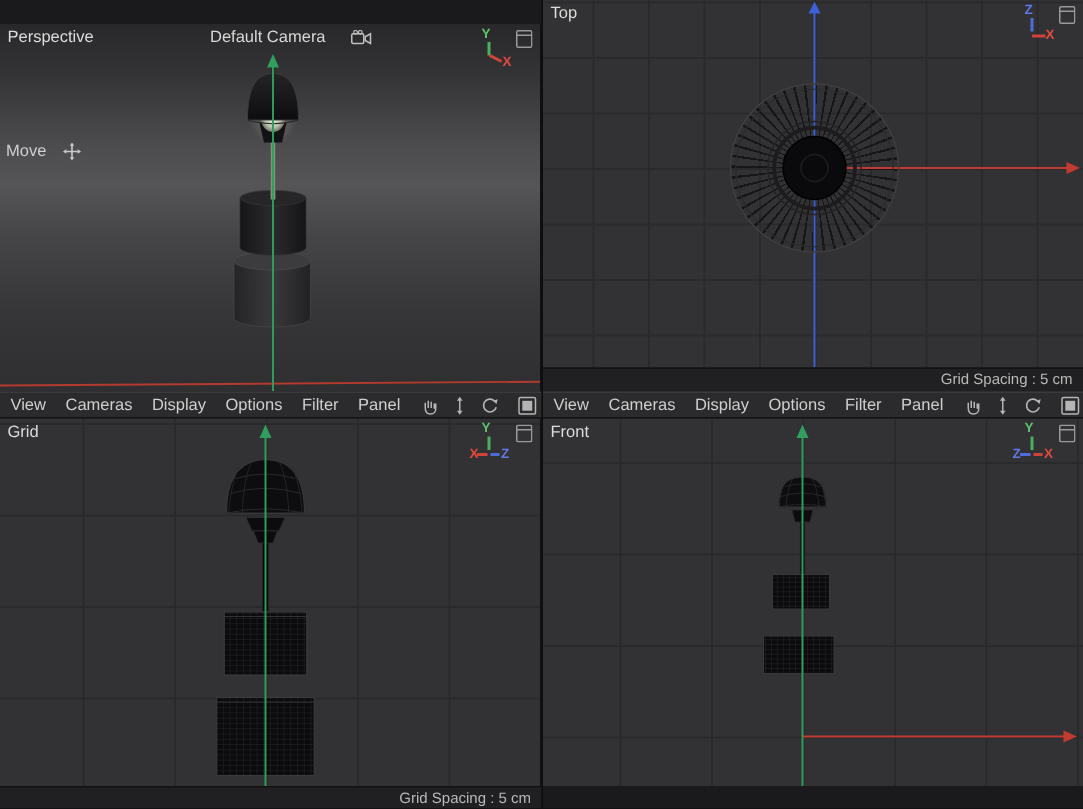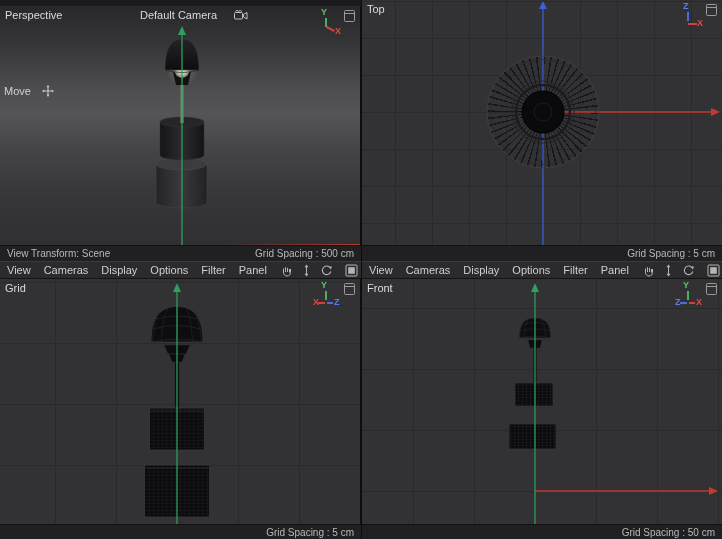--- a/index.html
+++ b/index.html
@@ -15,21 +15,21 @@
                      linear-gradient(to bottom,#292a2b 1px,transparent 1px);
     background-size:37px 37px;background-position:33px 1px;}
   .grid-right{background-color:#323234;
     background-image:linear-gradient(to right,#292a2b 1px,transparent 1px),
                      linear-gradient(to bottom,#292a2b 1px,transparent 1px);
     background-size:61px 61px;background-position:55px 3px;}
   .grid-front{background-color:#323234;
     background-image:linear-gradient(to right,#292a2b 1px,transparent 1px),
                      linear-gradient(to bottom,#292a2b 1px,transparent 1px);
     background-size:61px 61px;background-position:51px 29px;padding-left:14px;}
-  #vp-persp-canvas{left:0;top:6px;width:361px;height:245px;border-right:1px solid #0e0e0e;
+  #vp-persp-canvas{left:0;top:16px;width:361px;height:245px;border-right:1px solid #0e0e0e;
     background:linear-gradient(180deg,#28282a 0%,#343436 14%,#4d4d4f 34%,#555557 44%,#454547 58%,#363638 78%,#2f2f31 100%);padding-left:8px;}
   #vp-top-canvas{left:362px;top:0;width:360px;height:245px;}
   #vp-right-canvas{left:0;top:279px;width:361px;height:245px;border-right:1px solid #0e0e0e;}
   #vp-front-canvas{left:362px;top:279px;width:360px;height:245px;}
   .vdivider{left:361px;top:0;width:1px;height:539px;background:#0c0c0c;z-index:9;}
   
   .statusbar{position:absolute;height:16px;background:#202022;border-top:1px solid #121212;
     box-sizing:border-box;font-size:10px;color:#b8b8b8;display:flex;align-items:center;
     justify-content:space-between;padding:0 7px;z-index:8;}
   .statusbar.bottom{height:15px;}
@@ -150,24 +150,20 @@
       <i class="bg-y" style="left:12px;top:10px;width:1.5px;height:9px;"></i>
       <i class="bg-x" style="left:13px;top:20px;width:9px;height:1.5px;transform:rotate(27deg);"></i>
       <span class="c-x" style="left:22px;top:19px;">X</span>
     </div>
     <svg class="vp-toggle" width="11" height="12" viewBox="0 0 11 12">
       <rect x="0.5" y="0.5" width="10" height="11" rx="1" fill="none" stroke="#9a9a9a" stroke-width="1"></rect>
       <path d="M0.5,3.5 H10.5" stroke="#9a9a9a" stroke-width="1"></path>
     </svg>
   </div>
 
-  <div id="status-tl" class="statusbar">
-    <span>View Transform: Scene</span>
-    <span>Grid Spacing : 500 cm</span>
-  </div>
 
   <div id="vp-top-canvas" class="vp-canvas grid-top">
     <div id="fan-spokes"></div>
     <svg class="scene" width="360" height="245">
 
       <path d="M181,8 V245" stroke="#3e5fd6" stroke-width="1.3"></path>
       <polygon points="181,1 177,9 185,9" fill="#3e5fd6"></polygon>
 
       <path d="M181,112 H351" stroke="#c23b31" stroke-width="1.3"></path>
       <polygon points="358,112 349,108 349,116" fill="#c23b31"></polygon>
@@ -347,19 +343,15 @@
       <i class="bg-z" style="left:5px;top:21px;width:7px;height:1.5px;"></i>
       <i class="bg-x" style="left:14px;top:21px;width:6px;height:1.5px;"></i>
       <span class="c-x" style="left:21px;top:17px;">X</span>
     </div>
     <svg class="vp-toggle" width="11" height="12" viewBox="0 0 11 12">
       <rect x="0.5" y="0.5" width="10" height="11" rx="1" fill="none" stroke="#9a9a9a" stroke-width="1"></rect>
       <path d="M0.5,3.5 H10.5" stroke="#9a9a9a" stroke-width="1"></path>
     </svg>
   </div>
 
-  <div id="status-br" class="statusbar bottom">
-    <span></span>
-    <span>Grid Spacing : 50 cm</span>
-  </div>
 
   <div class="abs vdivider"></div>
 </div>
 
 </body></html>

